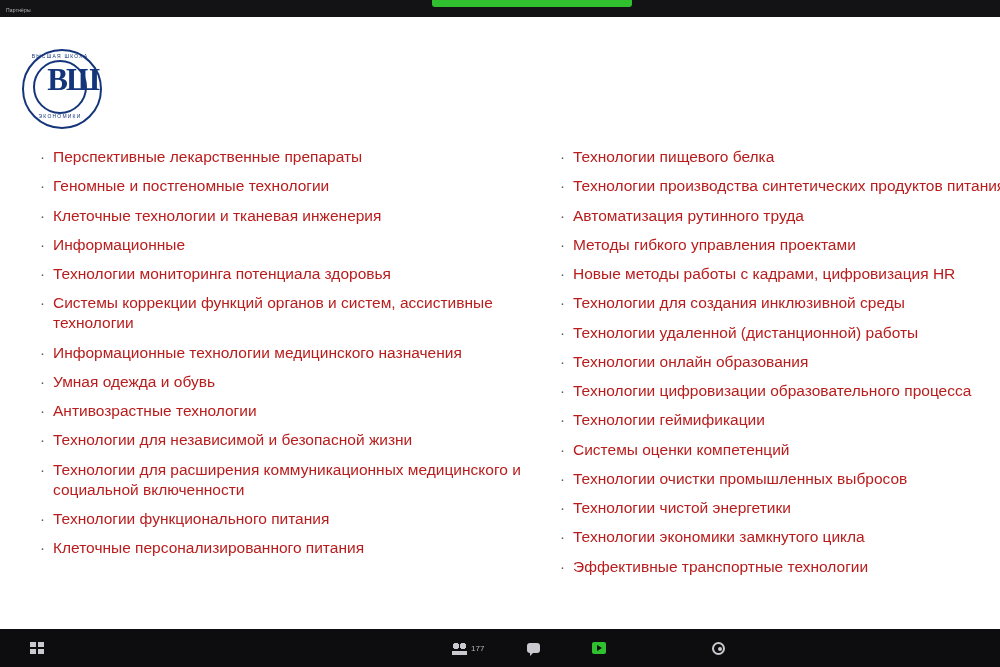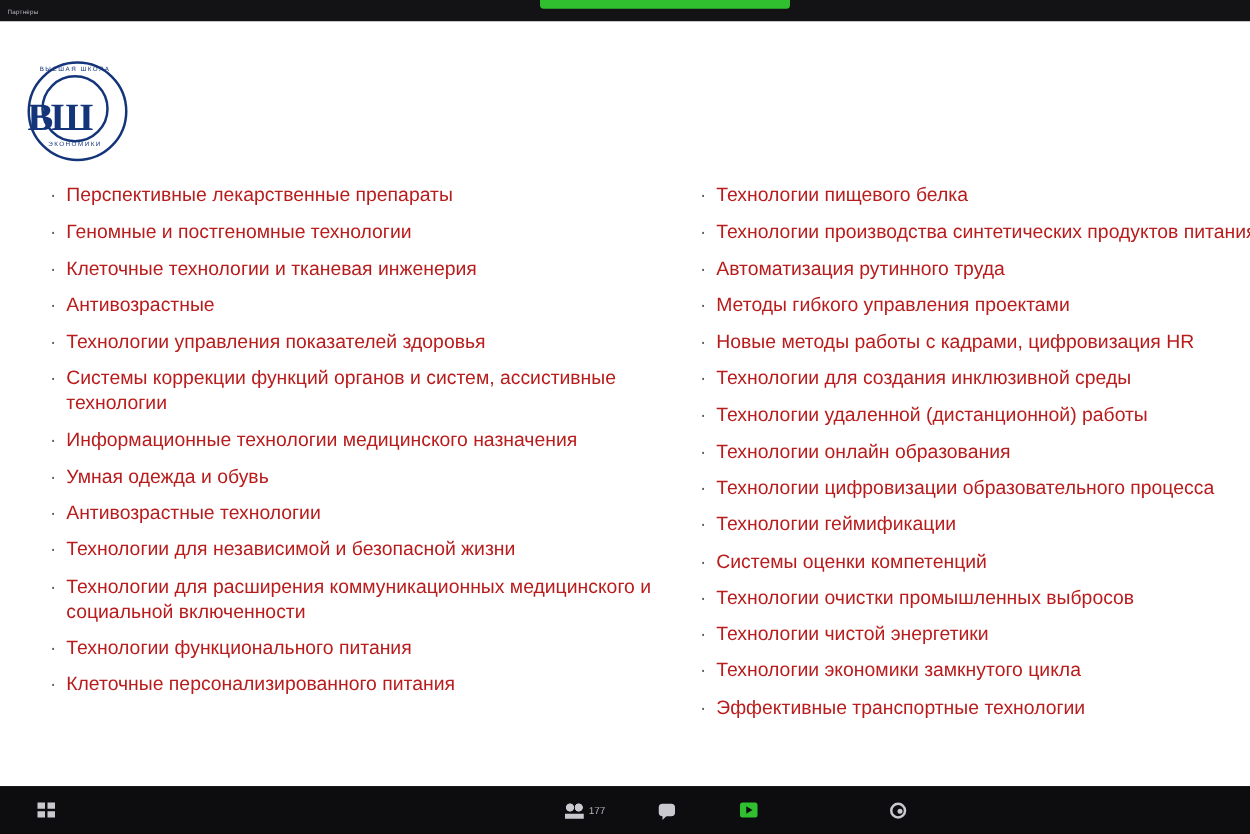--- a/index.html
+++ b/index.html
@@ -84,27 +84,26 @@
     position: absolute;
     left: 11px; top: 11px;
     width: 50px; height: 50px;
     border: 2px solid #15357a;
     border-radius: 50%;
   }
   .logo .mono {
     position: absolute;
     left: 0; top: 13px;
     width: 76px;
-    text-align: left;
+    text-align: right;
     font-family: "Liberation Serif", serif;
     font-size: 31px;
     font-weight: bold;
     color: #15357a;
     letter-spacing: -2px;
-    margin-top: 14px;
   }
   .logo .arc-top, .logo .arc-bottom {
     position: absolute;
     left: 0;
     width: 76px;
     text-align: center;
     font-size: 5px;
     color: #15357a;
     letter-spacing: 1.2px;
   }
@@ -276,25 +275,25 @@
             <div class="bullet">
               <span class="dot">·</span>
               <span class="txt">Геномные и постгеномные технологии</span>
             </div>
             <div class="bullet">
               <span class="dot">·</span>
               <span class="txt">Клеточные технологии и тканевая инженерия</span>
             </div>
             <div class="bullet">
               <span class="dot">·</span>
-              <span class="txt">Антивозрастные</span>
-            </div>
-            <div class="bullet">
-              <span class="dot">·</span>
-              <span class="txt">Технологии управления показателей здоровья</span>
+              <span class="txt">Информационные</span>
+            </div>
+            <div class="bullet">
+              <span class="dot">·</span>
+              <span class="txt">Технологии мониторинга потенциала здоровья</span>
             </div>
             <div class="bullet">
               <span class="dot">·</span>
               <span class="txt">Системы коррекции функций органов и систем, ассистивные технологии</span>
             </div>
             <div class="bullet">
               <span class="dot">·</span>
               <span class="txt">Информационные технологии медицинского назначения</span>
             </div>
             <div class="bullet">

